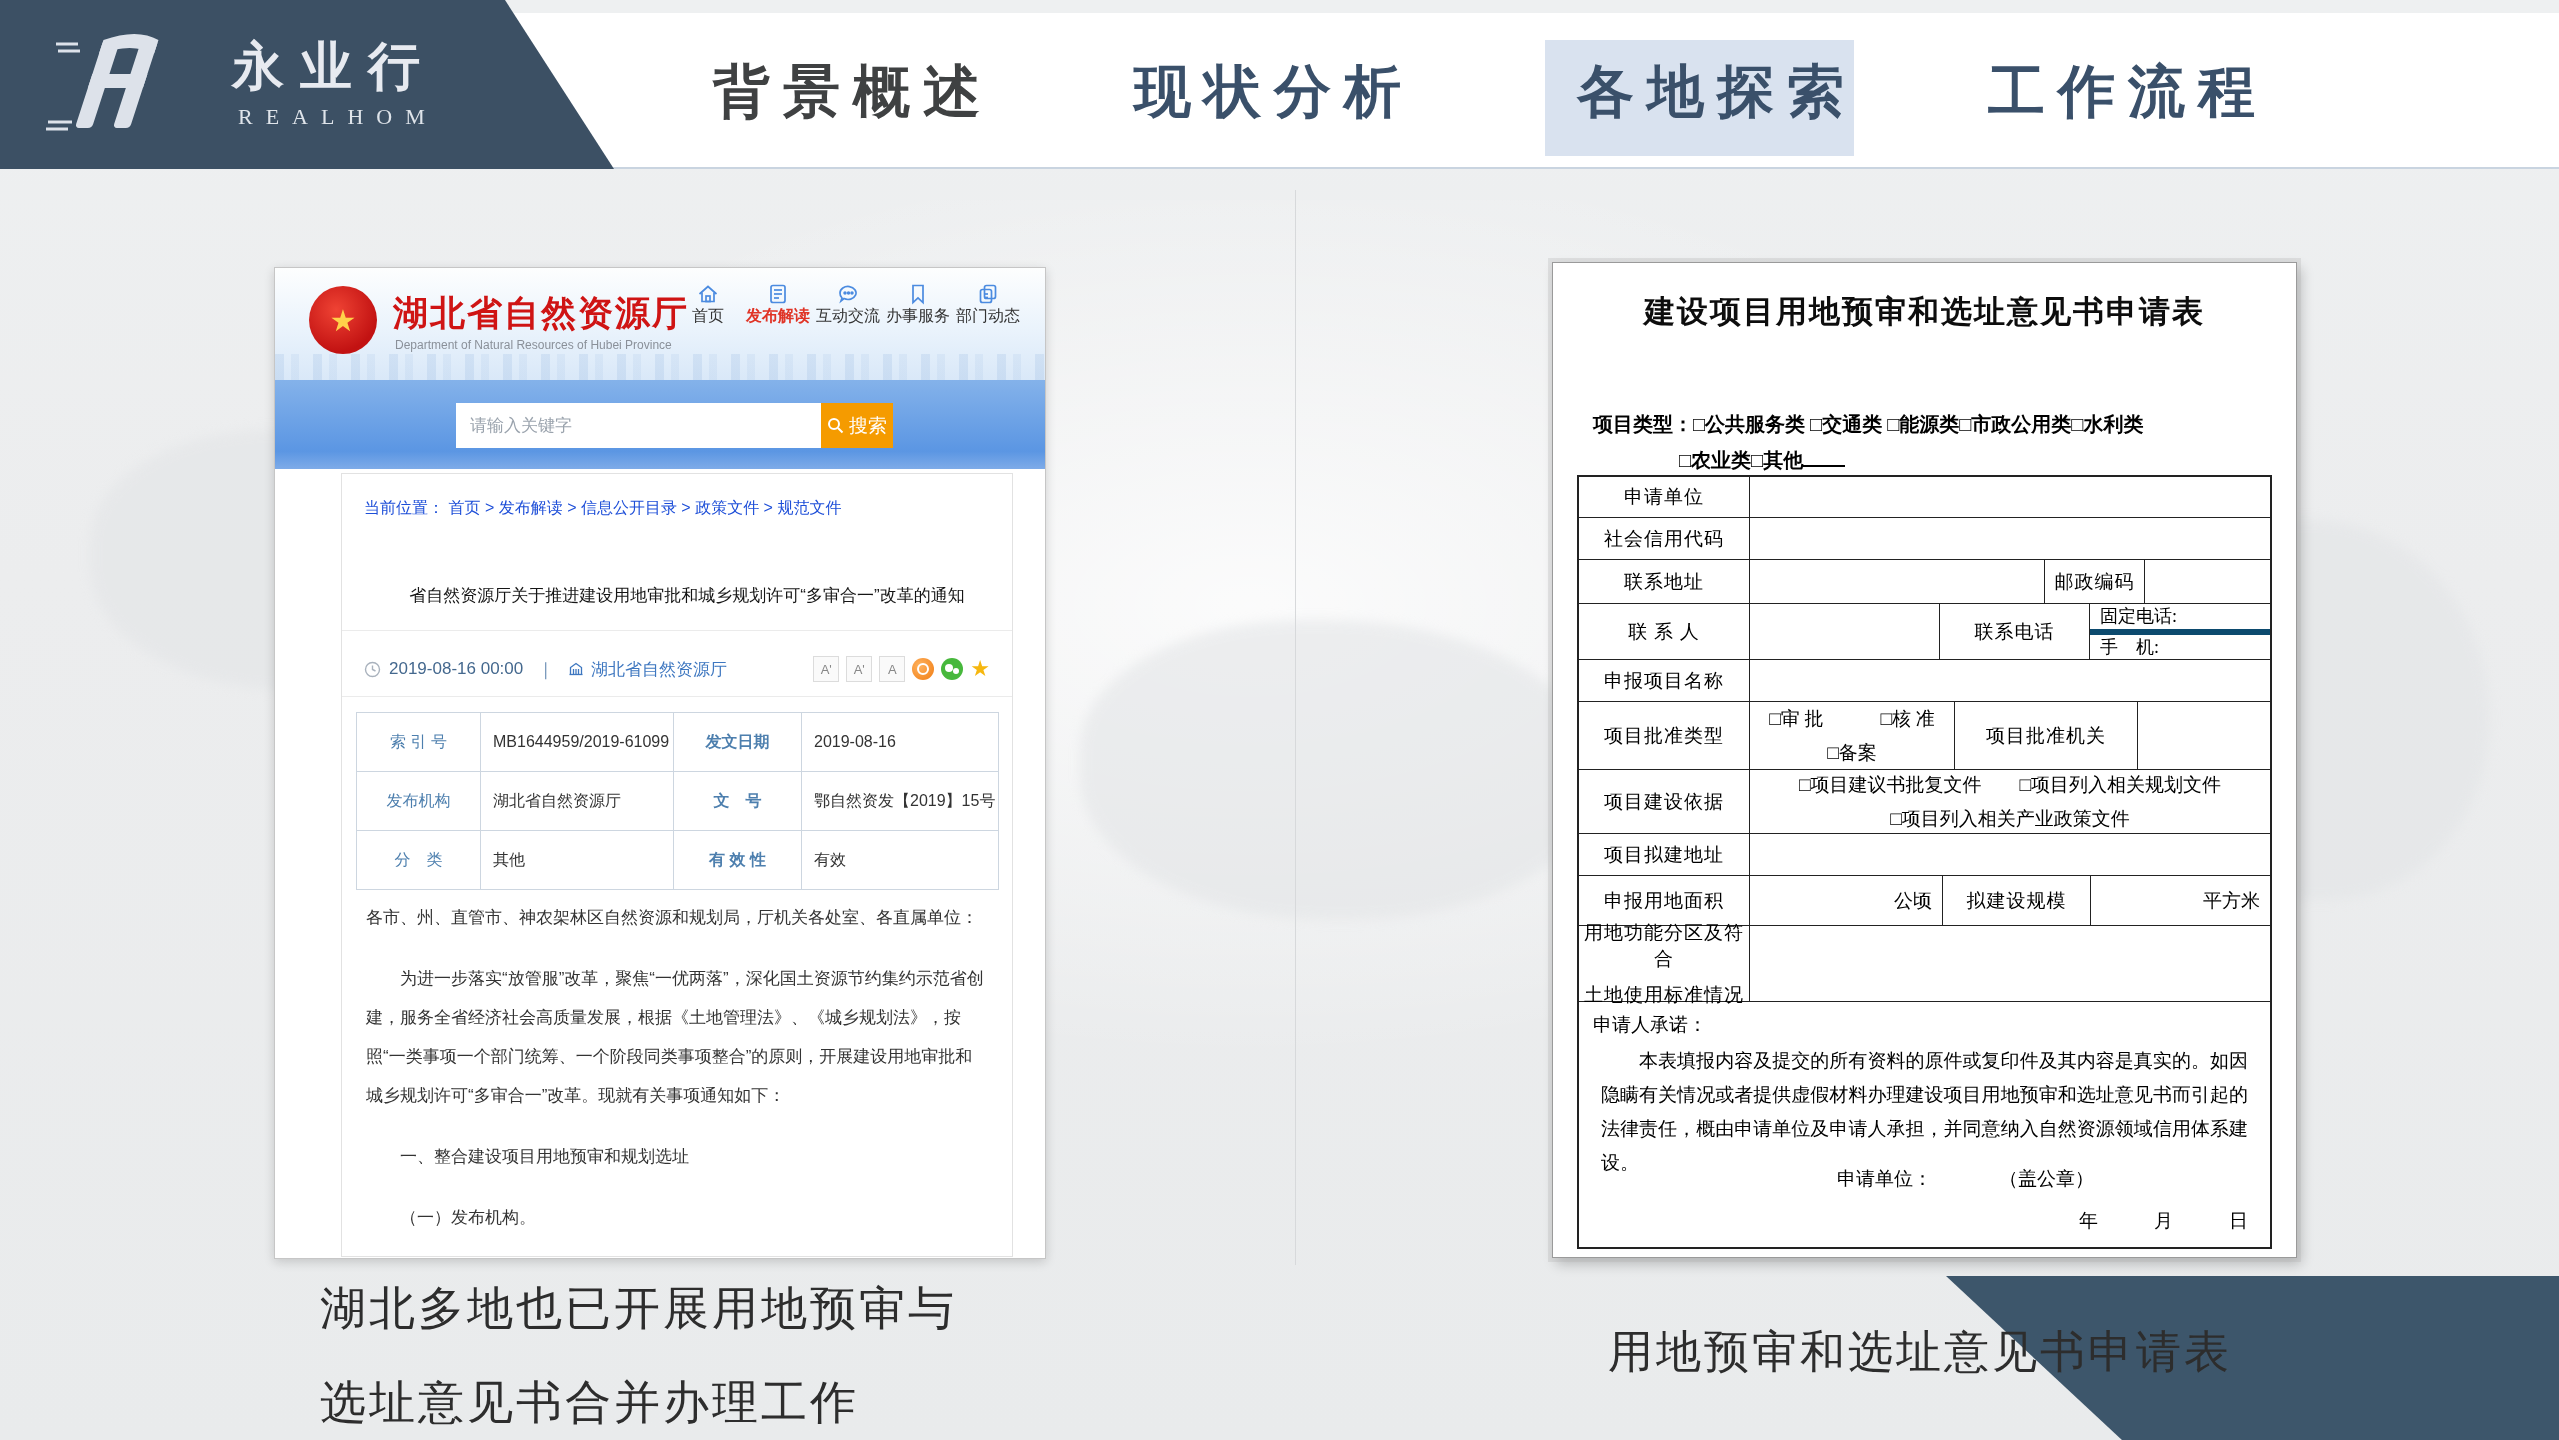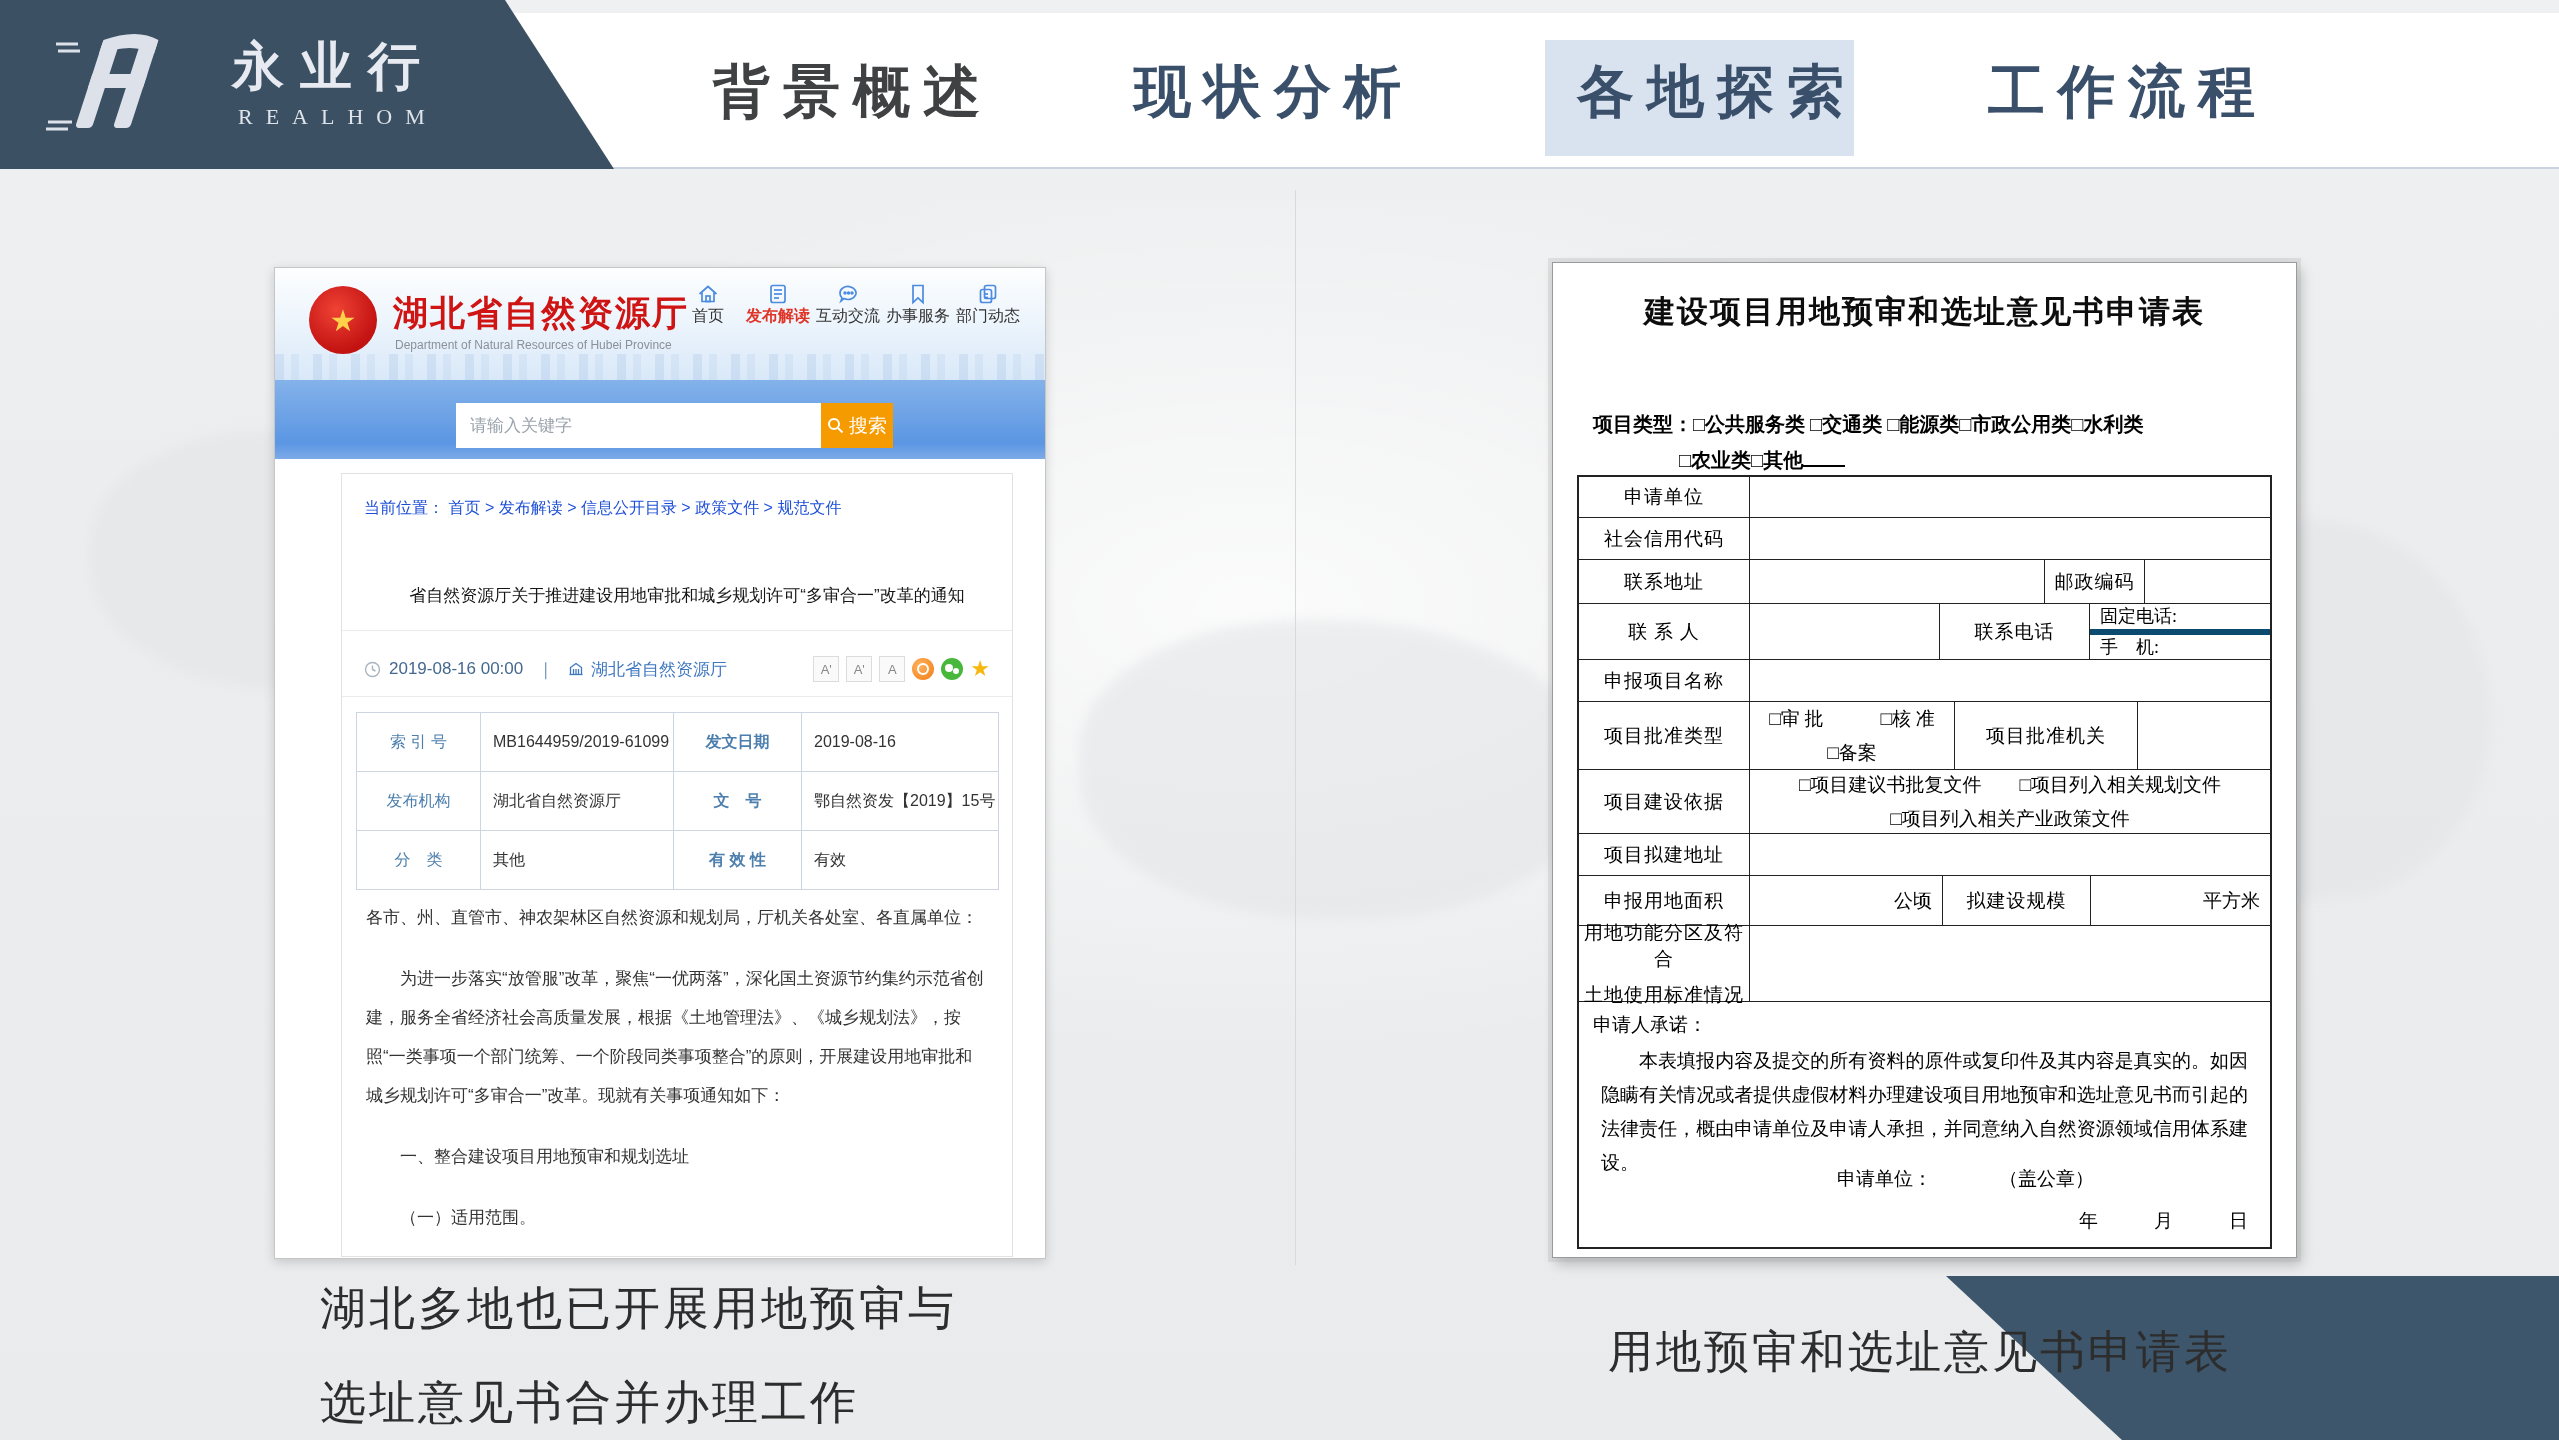--- a/index.html
+++ b/index.html
@@ -41,21 +41,21 @@
     background:repeating-linear-gradient(90deg,rgba(125,165,215,.35) 0 9px,rgba(125,165,215,0) 9px 16px,rgba(125,165,215,.22) 16px 24px,rgba(125,165,215,0) 24px 38px);}
   #emblem{position:absolute;left:34px;top:18px;width:68px;height:68px;border-radius:50%;
     background:radial-gradient(circle at 40% 35%,#ef4334,#c21212 70%);
     display:flex;align-items:center;justify-content:center;color:#ffd24a;font-size:30px;}
   #site-title{position:absolute;left:118px;top:22px;font-size:35px;font-weight:bold;color:#cf1414;letter-spacing:2px;}
   #site-sub{position:absolute;left:120px;top:70px;font-size:12px;color:#8a9099;}
   #site-nav{position:absolute;right:26px;top:14px;display:flex;gap:8px;}
   .snav-item{width:62px;display:flex;flex-direction:column;align-items:center;cursor:pointer;}
   .snav-item .lbl{font-size:16px;color:#333;white-space:nowrap;}
   .snav-item.active .lbl{color:#e03426;font-weight:bold;}
-  #band{position:absolute;left:0;top:112px;width:770px;height:79px;
+  #band{position:absolute;left:0;top:112px;width:770px;height:89px;
     background:linear-gradient(180deg,#84b2ea 0%,#5b96e3 80%,#7eabe8 100%);}
   #search-input{position:absolute;left:181px;top:23px;width:365px;height:45px;border:none;
     background:#fff;font-size:17px;padding:0 14px;box-sizing:border-box;color:#333;outline:none;}
   #search-input::placeholder{color:#9aa3ad;}
   #search-btn{position:absolute;left:546px;top:23px;width:72px;height:45px;background:#f59b00;border:none;
     color:#fff;font-size:19px;display:flex;align-items:center;justify-content:center;gap:5px;cursor:pointer;}
   #content-card{position:absolute;left:66px;top:205px;width:670px;height:782px;background:#fff;
     border:1px solid #e2e2e2;overflow:hidden;}
   #breadcrumb{position:absolute;left:22px;top:24px;font-size:16px;color:#1d4ed8;cursor:pointer;}
   #a-title{position:absolute;left:10px;top:110px;width:670px;text-align:center;font-size:17px;color:#151515;}
@@ -291,21 +291,21 @@
           <div class="icell c1">其他</div>
           <div class="icell lab c2">有 效 性</div>
           <div class="icell c3">有效</div>
         </div>
       </div>
 
       <div id="a-body">
         <p>各市、州、直管市、神农架林区自然资源和规划局，厅机关各处室、各直属单位：</p>
         <p class="indent pgap">为进一步落实“放管服”改革，聚焦“一优两落”，深化国土资源节约集约示范省创建，服务全省经济社会高质量发展，根据《土地管理法》、《城乡规划法》，按照“一类事项一个部门统筹、一个阶段同类事项整合”的原则，开展建设用地审批和城乡规划许可“多审合一”改革。现就有关事项通知如下：</p>
         <p class="indent pgap">一、整合建设项目用地预审和规划选址</p>
-        <p class="indent pgap">（一）适用范围。</p>
+        <p class="indent pgap">（一）发布机构。</p>
       </div>
     </div>
   </div>
 
   <div id="form">
     <div id="f-title">建设项目用地预审和选址意见书申请表</div>
     <div id="f-type1">项目类型：□公共服务类 □交通类 □能源类□市政公用类□水利类</div>
     <div id="f-type2"><span>□农业类□其他</span><span class="uline"></span></div>
 
     <div id="ftable">

